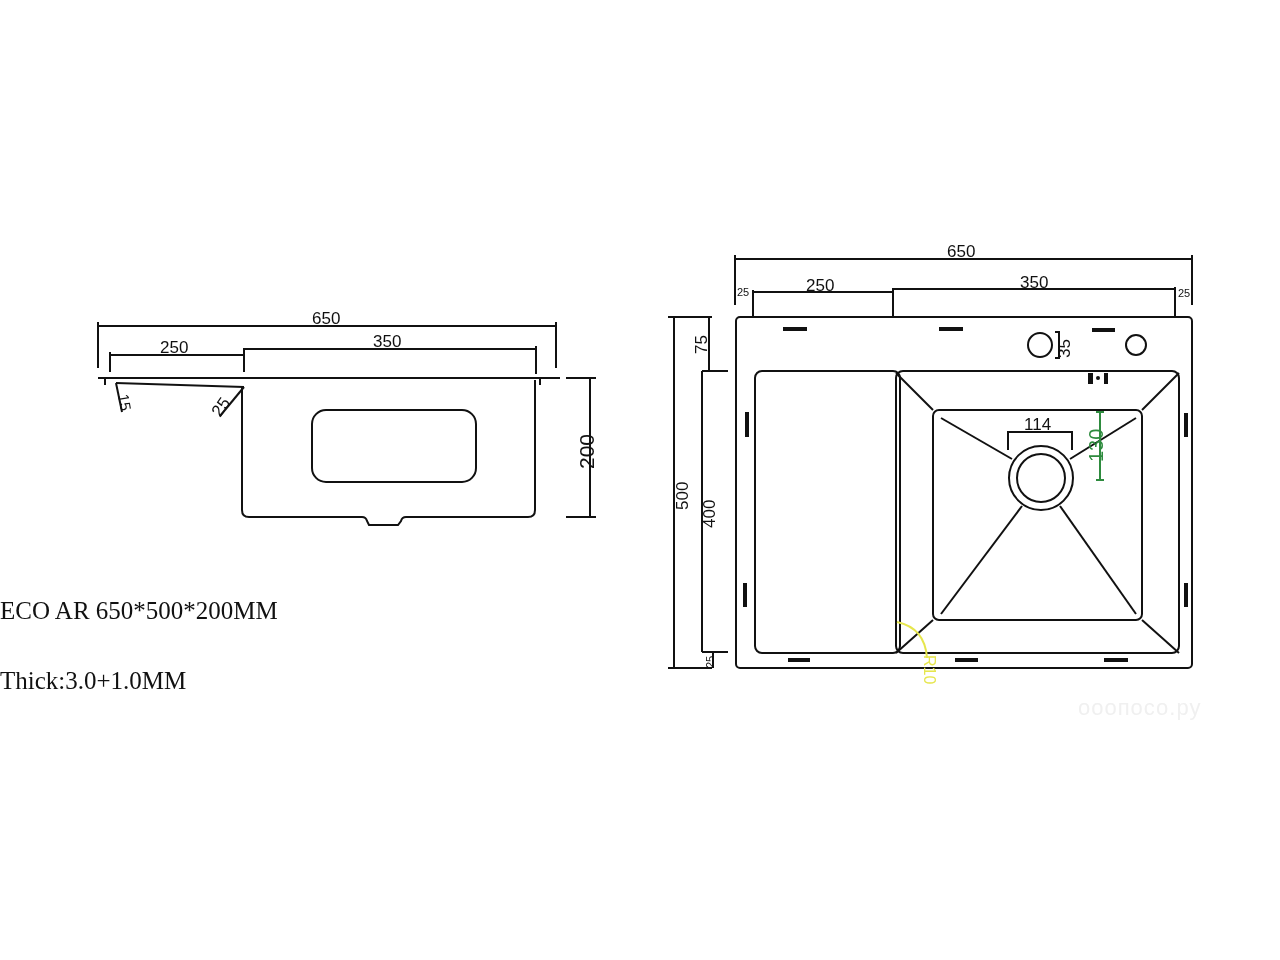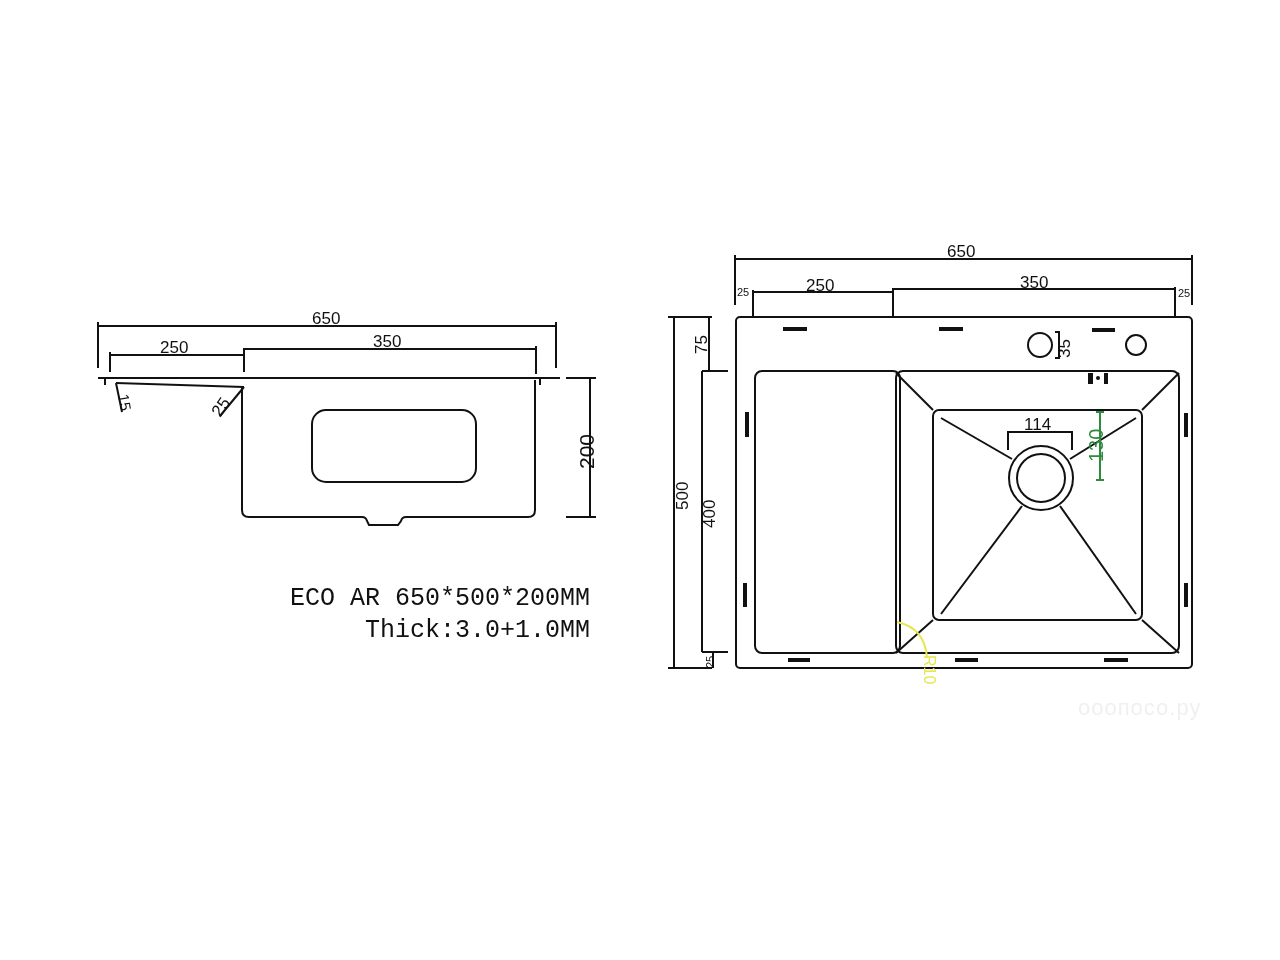--- a/index.html
+++ b/index.html
@@ -1,22 +1,22 @@
 <!DOCTYPE html>
 <html><head>
   <meta charset="utf-8">
   <style>
     html, body { margin: 0; padding: 0; background: #ffffff; }
     body { width: 1280px; height: 960px; position: relative; overflow: hidden;
            font-family: "Liberation Sans", sans-serif; }
     #drawing { position: absolute; left: 0; top: 0; }
-    .caption { position: absolute; left: 0; width: 590px; text-align: right;
-               font-family: Liberation Mono, monospace; font-size: 25px; color: #111; }
+    .caption { position: absolute; left: 0; width: 590px; text-align: left;
+               font-family: Liberation Serif, serif; font-size: 25px; color: #111; margin-top: 13px; }
     #cap1 { top: 584px; }
-    #cap2 { top: 616px; }
+    #cap2 { top: 654px; }
     .watermark { position: absolute; left: 1078px; top: 695px; font-size: 22px;
                  color: #f0f0f0; letter-spacing: 1px; font-family: "Liberation Sans", sans-serif; }
   </style>
 </head>
 <body>
 
 <svg id="drawing" width="1280" height="960" viewBox="0 0 1280 960" xmlns="http://www.w3.org/2000/svg">
   <g stroke="#111" stroke-width="2" fill="none">
 
     <line x1="98" y1="326" x2="556" y2="326"></line>

